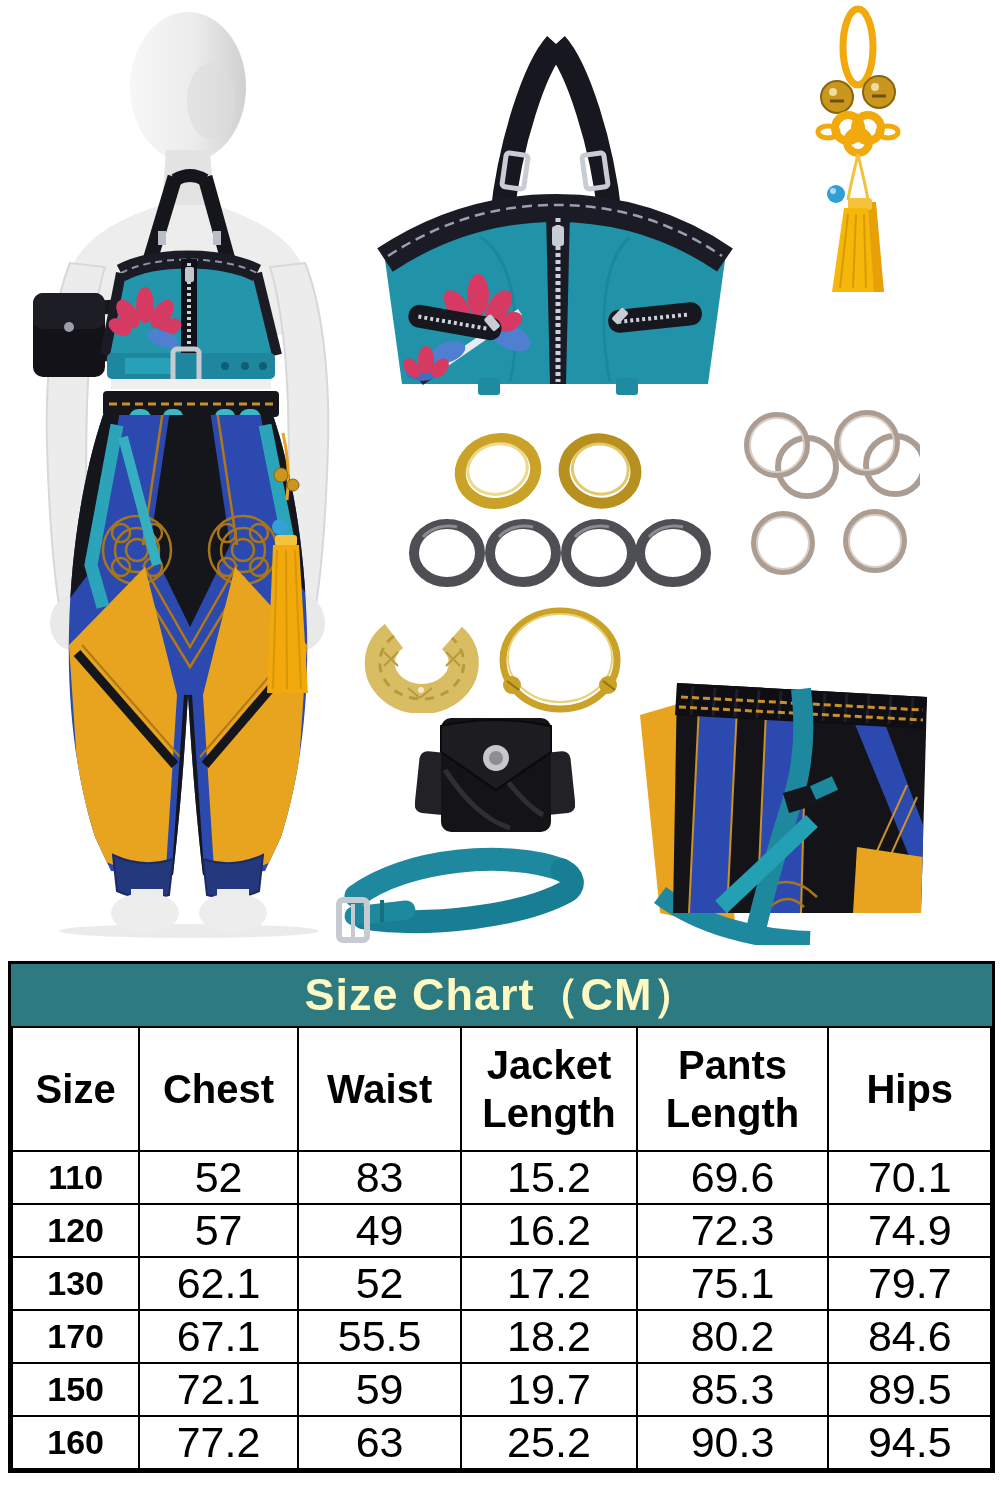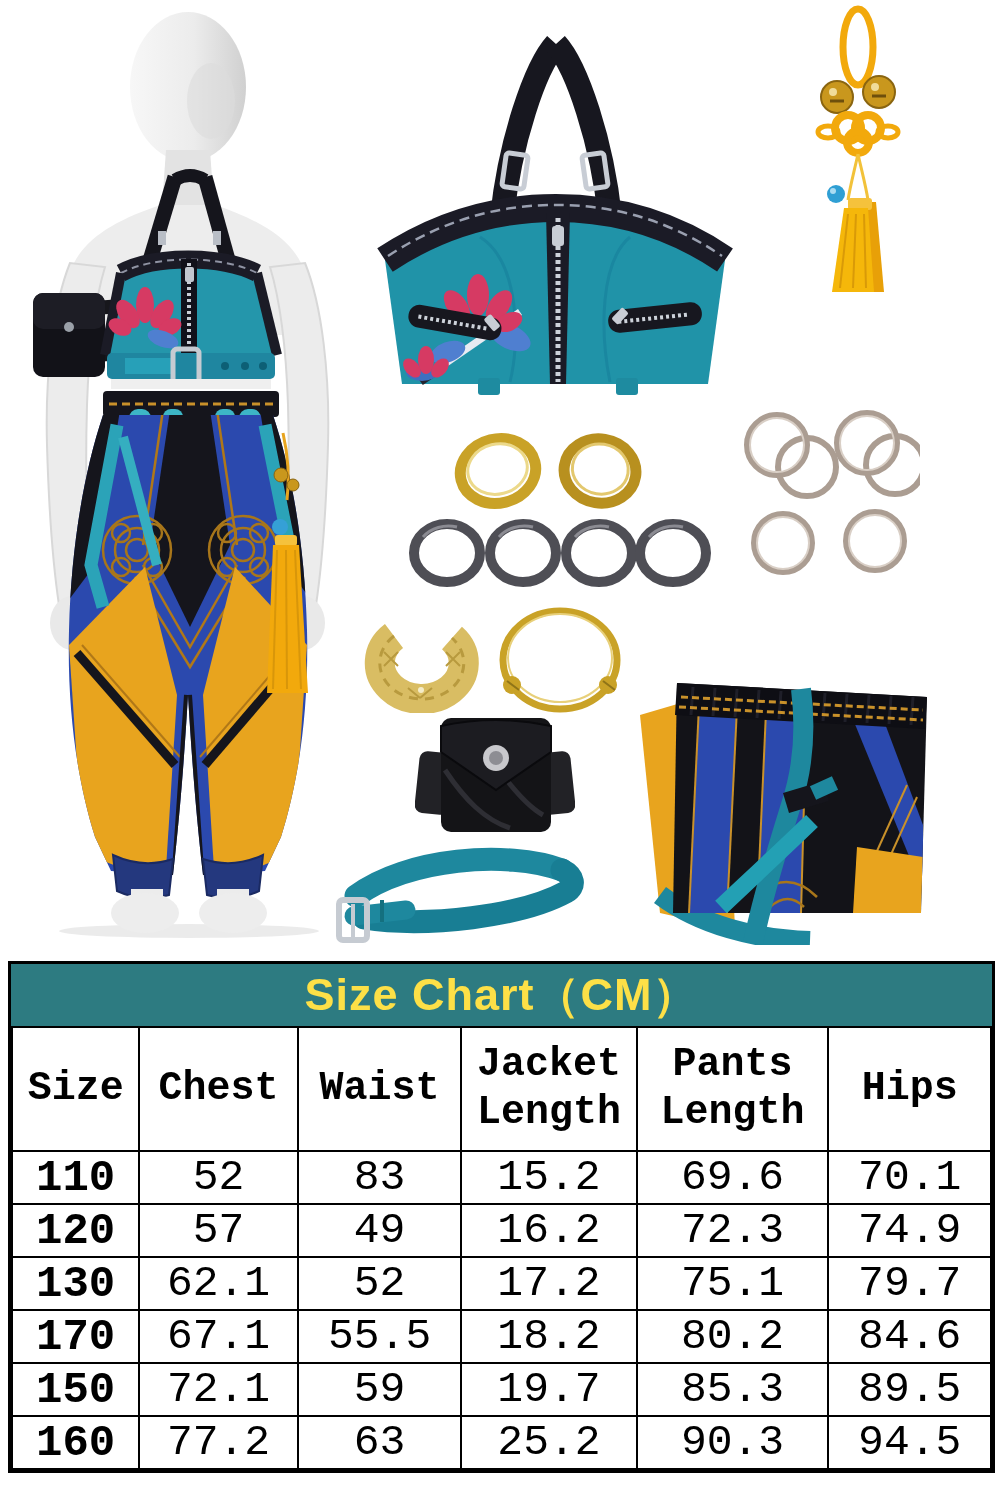--- a/index.html
+++ b/index.html
@@ -1,26 +1,26 @@
 <!DOCTYPE html>
 <html><head>
 <meta charset="utf-8">
 <style>
   html,body{margin:0;padding:0;background:#ffffff;}
   body{width:1001px;height:1500px;position:relative;font-family:"Liberation Sans",sans-serif;overflow:hidden;}
   .gallery{position:absolute;left:0;top:0;width:1001px;height:961px;background:#ffffff;}
   .ph{position:absolute;}
   .ph svg{display:block;}
   .size-chart{position:absolute;left:8px;top:961px;width:987px;border:3px solid #000;box-sizing:border-box;background:#fff;}
-  .chart-title{height:62px;background:#2d7b81;color:#fde047;font-size:45px;font-weight:bold;display:flex;align-items:center;justify-content:center;letter-spacing:1px;}
-  table.sc{width:100%;border-collapse:collapse;table-layout:fixed;font-family:Liberation Mono, monospace;}
+  .chart-title{height:62px;background:#2d7b81;color:#fef9c3;font-size:45px;font-weight:bold;display:flex;align-items:center;justify-content:center;letter-spacing:1px;}
+  table.sc{width:100%;border-collapse:collapse;table-layout:fixed;}
   table.sc th,table.sc td{border:2px solid #000;text-align:center;vertical-align:middle;background:#fff;color:#000;padding:0;}
   table.sc th{height:122px;font-size:40px;font-weight:bold;line-height:1.2;}
   table.sc td{height:51px;font-size:43px;font-weight:normal;}
-  table.sc td.size-col{font-weight:bold;font-size:44px;}
+  table.sc td.size-col{font-weight:bold;font-size:34px;}
 </style>
 </head>
 <body>
 
 <div class="gallery">
 
   <div class="ph" style="left:25px;top:5px;width:325px;height:933px;">
     <svg width="325" height="933" viewBox="0 0 325 933">
       <defs>
         <linearGradient id="mg" x1="0" y1="0" x2="1" y2="0">

